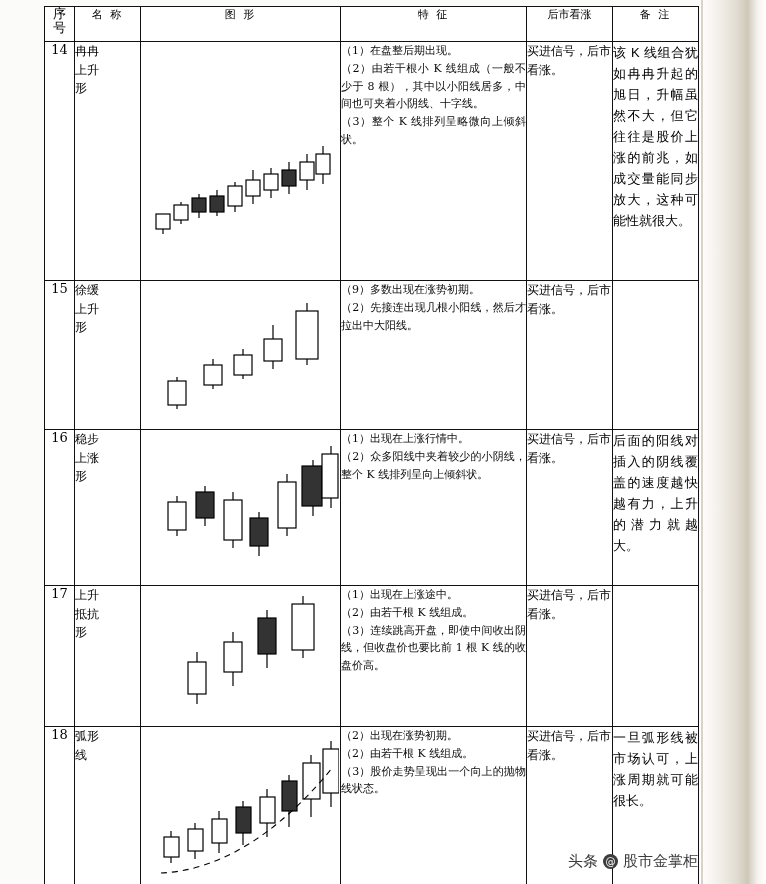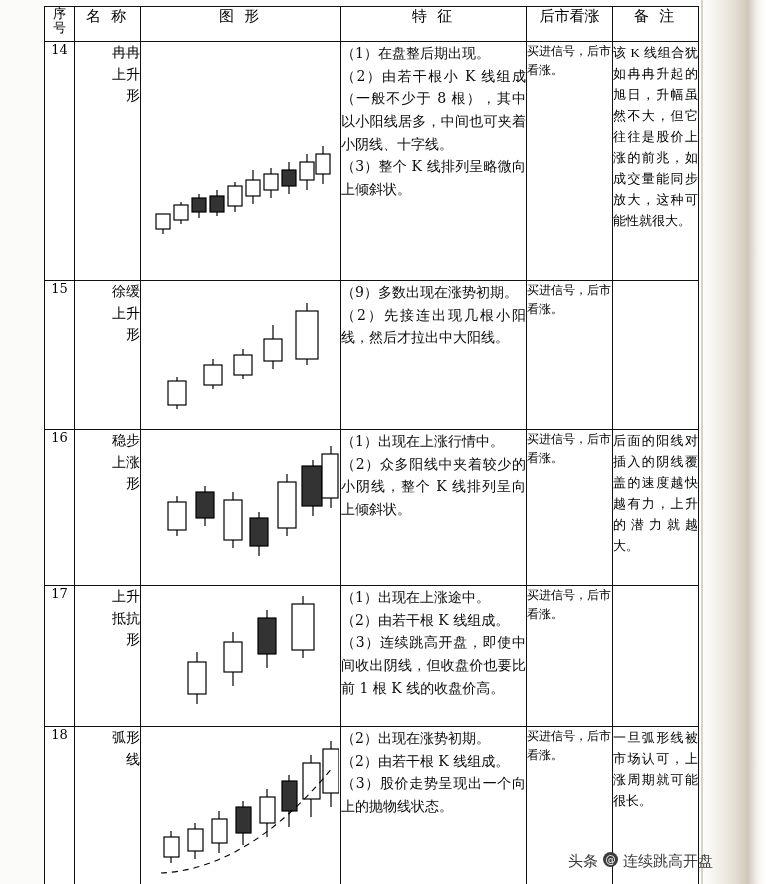--- a/index.html
+++ b/index.html
@@ -54,82 +54,82 @@
   .col-name { width: 66px; }
   .col-fig { width: 200px; }
   .col-feat { width: 186px; }
   .col-mean { width: 86px; }
   .col-note { width: 86px; }
 
   thead td {
     height: 34px;
     text-align: center;
     vertical-align: middle;
-    font-size: 15px;
+    font-size: 11px;
     color: #000;
     letter-spacing: 0.18em;
     font-family: "DejaVu Serif", "Liberation Serif", serif;
   }
   thead td.tight { letter-spacing: 0; }
   .hdr-two-line {
     line-height: 1.05;
     font-size: 13px;
     letter-spacing: 0;
   }
   .cell-no {
     text-align: center;
     font-size: 13px;
     padding-top: 8px;
     font-family: "DejaVu Serif", "Liberation Serif", serif;
     margin-top: 30px;
   }
   .cell-name {
-    text-align: right;
-    font-size: 14px;
+    text-align: left;
+    font-size: 12px;
     padding-top: 8px;
     line-height: 1.55;
     font-family: "DejaVu Serif", "Liberation Serif", serif;
   }
   .cell-text {
-    font-size: 14px;
+    font-size: 11px;
     line-height: 1.62;
     padding: 7px 7px 7px 7px;
     text-align: justify;
     font-family: "DejaVu Serif", "Liberation Serif", serif;
     color: #0b0b0b;
   }
   .cell-text p { margin: 0; text-indent: 0; }
   .cell-mean {
     font-size: 12px;
     line-height: 1.62;
     padding: 7px 5px;
     font-family: Liberation Sans, sans-serif;
   }
   .cell-note {
     font-size: 13px;
     line-height: 1.62;
     padding: 7px 5px;
     text-align: justify;
-    font-family: Liberation Serif, serif;
+    font-family: Liberation Sans, sans-serif;
   }
   .fig-wrap {
     position: relative;
     width: 100%;
   }
   .fig-wrap svg { display: block; }
 
   #watermark {
     position: absolute;
     left: 568px;
     top: 852px;
     font-size: 15px;
     color: #3d3d3d;
     font-family: "DejaVu Sans", "Liberation Sans", sans-serif;
     display: flex;
-    align-items: flex-start;
+    align-items: center;
     gap: 5px;
     white-space: nowrap;
   }
   #watermark .wm-dot {
     display: inline-block;
     width: 15px; height: 15px;
     border-radius: 50%;
     background: #3d3d3d;
     color: #fff;
     font-size: 10px;
@@ -340,15 +340,15 @@
         </td>
         <td class="cell-mean">买进信号，后市看涨。</td>
         <td class="cell-note">一旦弧形线被市场认可，上涨周期就可能很长。</td>
       </tr>
     </tbody>
   </table>
 
   <div id="watermark">
     <span>头条</span>
     <span class="wm-dot">@</span>
-    <span>连续跳高开盘</span>
+    <span>股市金掌柜</span>
   </div>
 </div>
 
 </body></html>

